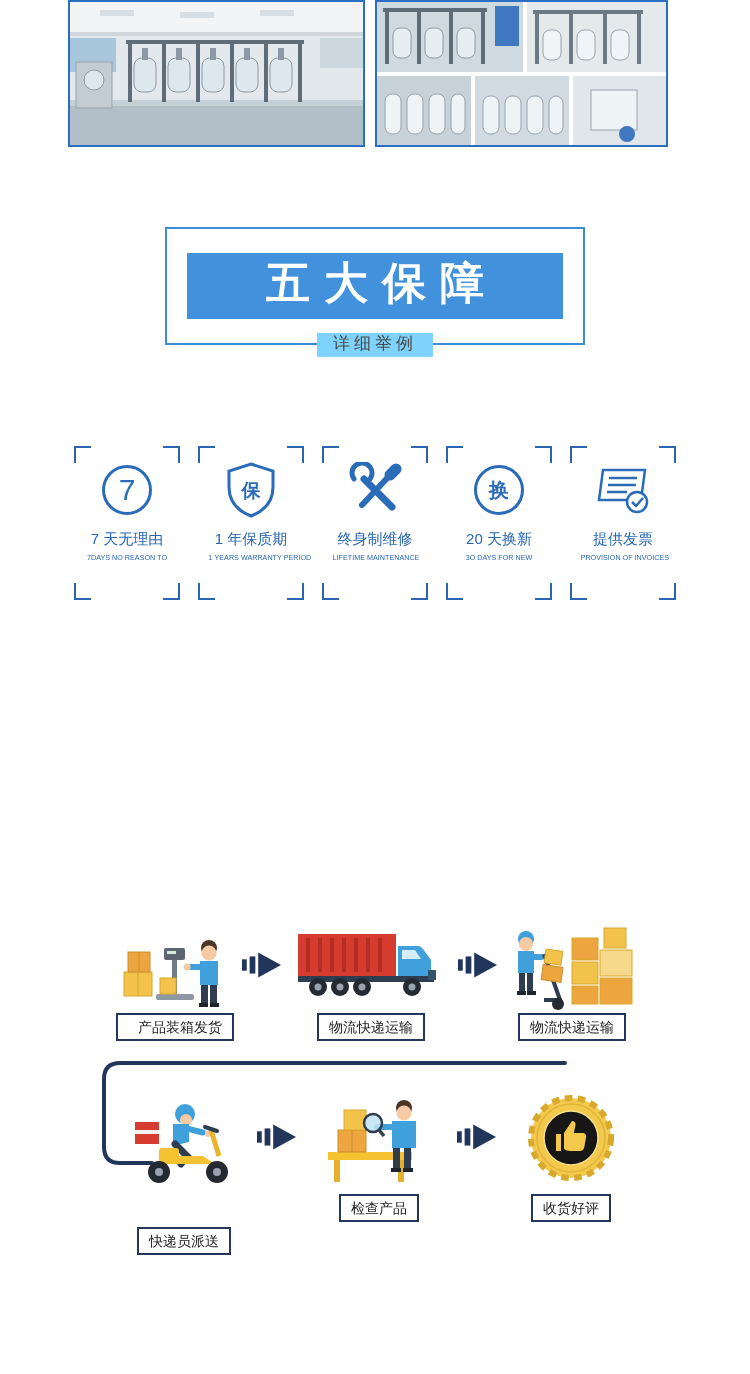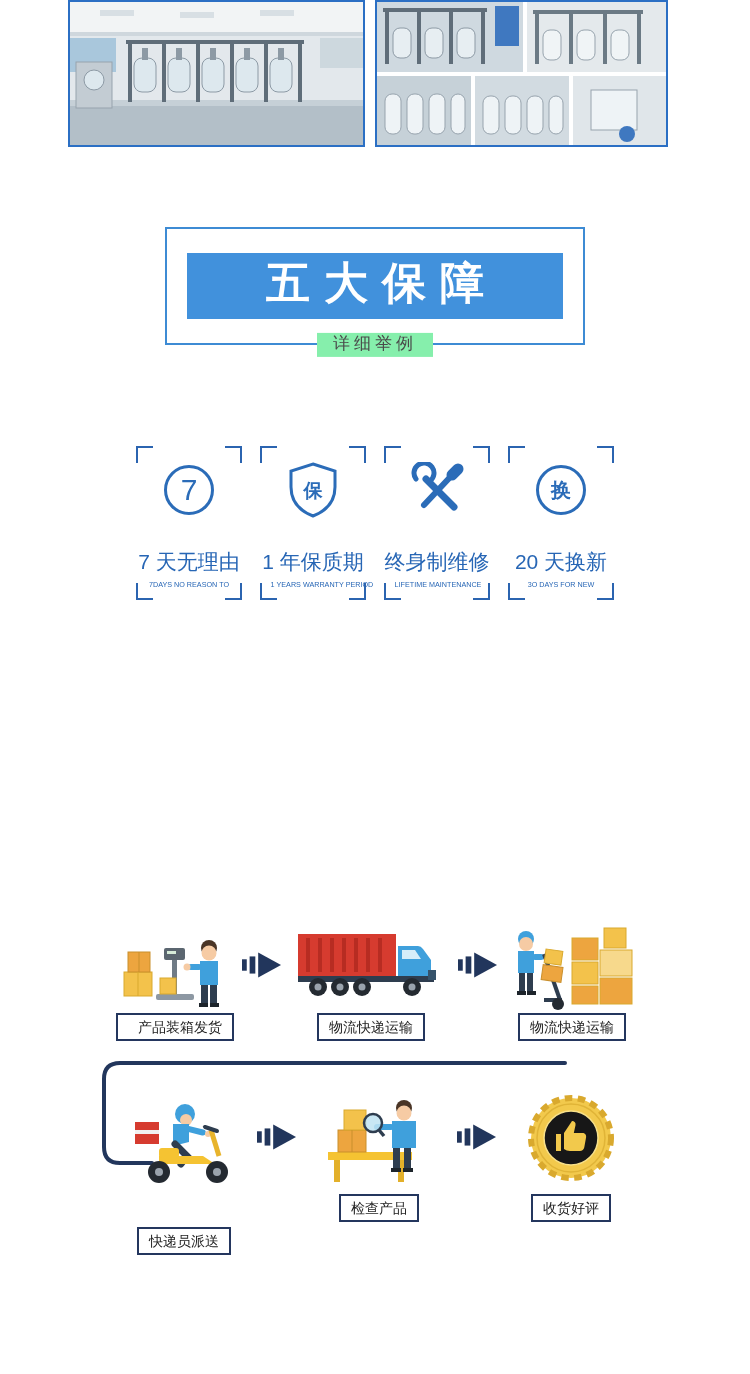--- a/index.html
+++ b/index.html
@@ -25,21 +25,21 @@
     position:absolute; top:24px; left:50%; transform:translateX(-50%);
     width:376px; height:66px; background:#4191dc;
     display:flex; align-items:center; justify-content:center;
   }
   .banner-title {
     color:#ffffff; font-size:44px; font-weight:bold;
     letter-spacing:14px; text-indent:14px; line-height:1;
   }
   .banner-sub {
     position:absolute; bottom:-2px; left:50%; transform:translate(-50%,50%);
-    background:#86efac; padding:0 16px; font-size:17px; color:#4a4a4a;
+    background:#7dd3fc; padding:0 16px; font-size:17px; color:#4a4a4a;
     letter-spacing:4px; white-space:nowrap; line-height:1.4;
   }
 
   
   .guarantee-row {
     position:absolute; top:446px; left:0; right:0;
     display:flex; justify-content:center; gap:18px;
   }
   .g-card { position:relative; width:106px; height:154px; text-align:center; }
   .corner { position:absolute; width:15px; height:15px; border:2px solid #2b64b0; }
@@ -47,21 +47,21 @@
   .corner.tr { top:0; right:0; border-left:none; border-bottom:none; }
   .corner.bl { bottom:0; left:0; border-right:none; border-top:none; }
   .corner.br { bottom:0; right:0; border-left:none; border-top:none; }
   .g-icon { height:68px; margin-top:10px; display:flex; align-items:center; justify-content:center; }
   .circle-icon {
     width:50px; height:50px; border:3px solid #2b6cb8; border-radius:50%;
     display:flex; align-items:center; justify-content:center; color:#2b6cb8; box-sizing:border-box;
   }
   .glyph-num { font-size:30px; line-height:1; }
   .glyph-cn  { font-size:20px; font-weight:bold; line-height:1; }
-  .g-title { font-size:21px; color:#2766b5; margin-top:24px; white-space:nowrap; }
+  .g-title { font-size:15px; color:#2766b5; margin-top:6px; white-space:nowrap; }
   .g-sub   { font-size:9px; color:#2766b5; margin-top:5px; white-space:nowrap;
              transform:scale(0.8); transform-origin:50% 0; }
 
   
   .flow-item  { position:absolute; transform:translateX(-50%); }
   .flow-label {
     position:absolute; transform:translateX(-50%);
     border:2px solid #24365e; background:#fff; color:#222;
     font-size:14px; line-height:1; padding:5px 10px; white-space:nowrap;
   }
@@ -232,20 +232,40 @@
         <span class="corner br"></span>
       <div class="g-icon">
         <div class="circle-icon">
             <span class="glyph-cn">换</span>
           </div>
       </div>
       <div class="g-title">20 天换新</div>
       <div class="g-sub">3O DAYS FOR NEW</div>
     </div>
 
+    <div class="g-card">
+      <span class="corner tl"></span>
+        <span class="corner tr"></span>
+        <span class="corner bl"></span>
+        <span class="corner br"></span>
+      <div class="g-icon">
+        <svg width="60" height="52" viewBox="0 0 60 52">
+          <g stroke="#2b6cb8" fill="none" stroke-width="2.5">
+            <path d="M10 6 H52 L48 36 H6 Z"></path>
+            <line x1="16" y1="14" x2="44" y2="14"></line>
+            <line x1="15" y1="21" x2="43" y2="21"></line>
+            <line x1="14" y1="28" x2="34" y2="28"></line>
+            <circle cx="44" cy="38" r="10" fill="#ffffff"></circle>
+            <path d="M39 38 l4 4 7 -8"></path>
+          </g>
+        </svg>
+      </div>
+      <div class="g-title">提供发票</div>
+      <div class="g-sub">PROVISION OF INVOICES</div>
+    </div>
 
   </div>
 
 
   <svg class="connector" viewBox="0 0 750 150">
     <path d="M 565 33 H 120 Q 104 33 104 49 V 117 Q 104 133 120 133 H 152" fill="none" stroke="#22365c" stroke-width="4" stroke-linecap="round"></path>
   </svg>
 
   <div class="flow-item" style="left:175px; top:926px;">
     <svg width="106" height="86" viewBox="0 0 106 86">

